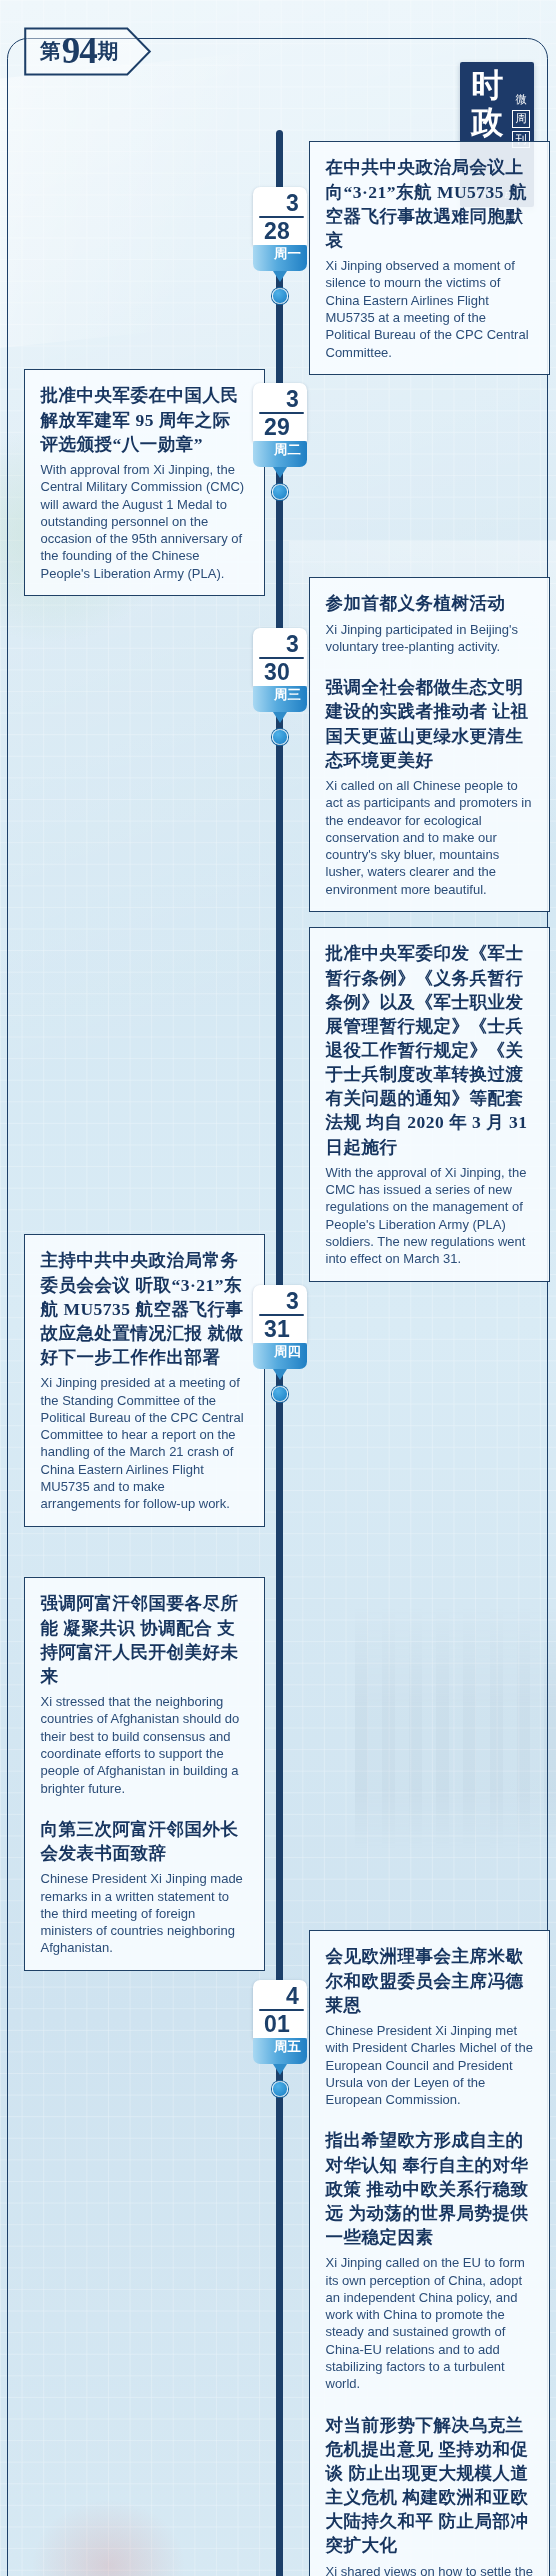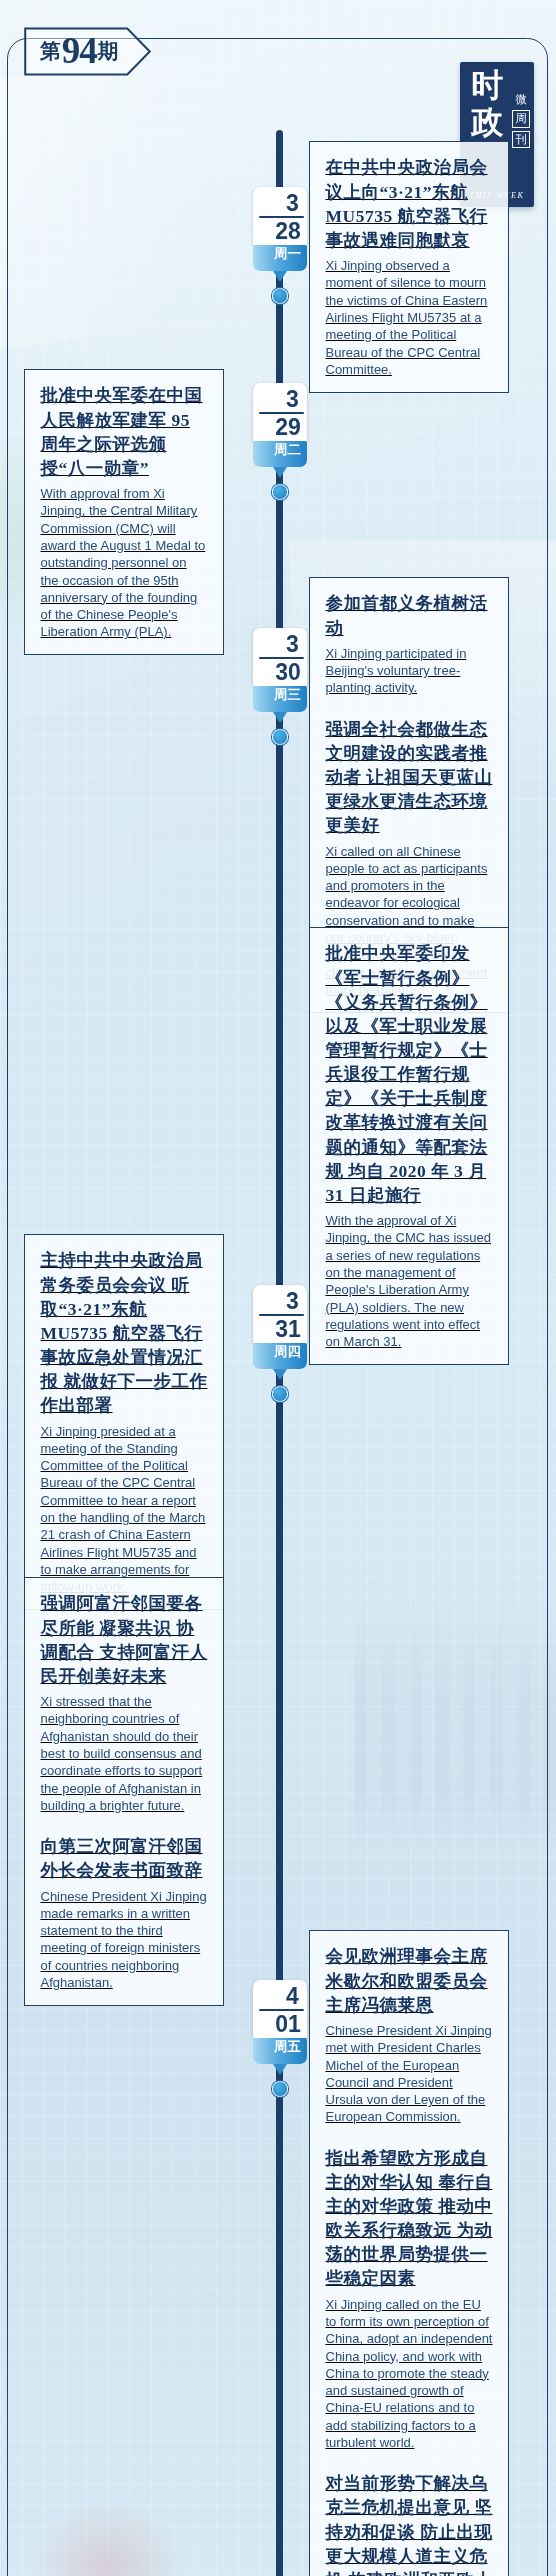--- a/index.html
+++ b/index.html
@@ -53,32 +53,32 @@
     font-family:"Liberation Serif","DejaVu Serif",serif;font-style:italic;font-size:8.2px;letter-spacing:1.5px;}
 
   
   .tline{position:absolute;left:276px;top:130px;width:7.2px;height:3074px;background:#1c3f69;border-radius:4.1px;z-index:2;}
 
   
   .marker{position:absolute;left:253px;width:54px;z-index:4;display:flex;flex-direction:column;align-items:center;}
   .dm-box{width:54px;background:#ffffff;border-radius:7.2px 7.2px 0 0;box-shadow:0 1px 3.1px rgba(20,50,90,.28);padding-top:4.1px;}
   .dm-month{font-size:23px;font-weight:700;color:#1c3f69;line-height:24px;text-align:right;padding-right:8.2px;}
   .dm-line{height:2.1px;background:#1c3f69;margin:1px 3.1px 1px 6.2px;border-radius:1px;}
-  .dm-day{font-size:23px;font-weight:700;color:#1c3f69;line-height:25px;text-align:right;padding-right:6.2px;padding-bottom:1px;}
+  .dm-day{font-size:23px;font-weight:700;color:#1c3f69;line-height:25px;text-align:center;padding-right:6.2px;padding-bottom:1px;}
   .dm-week{width:54px;height:26px;line-height:18.5px;border-radius:2.1px 2.1px 7.2px 7.2px;
     background:linear-gradient(90deg,#a8d8f2 0%,#55aade 45%,#1f7fc4 100%);
     color:#fff;font-size:13.4px;font-weight:700;text-align:right;padding-right:6.2px;box-sizing:border-box;}
   .dm-tri{width:0;height:0;border-left:7.7px solid transparent;border-right:7.7px solid transparent;border-top:11.3px solid #2f8cc9;}
   .dm-dot{width:13.4px;height:13.4px;border-radius:50%;margin-top:6.2px;
     background:radial-gradient(circle at 35% 30%,#4fb1e8,#1b7fc4);
     border:1.5px solid #e8f4fc;box-shadow:0 0 0 1px #15639e;}
 
   
-  .card{position:absolute;width:200px;box-sizing:border-box;z-index:3;
-    background:rgba(247,252,255,.9);border:1.5px solid #1f4166;padding:13.4px 15.5px;text-decoration:underline;}
+  .card{position:absolute;width:241px;box-sizing:border-box;z-index:3;
+    background:rgba(247,252,255,.9);border:1.5px solid #1f4166;padding:13.4px 15.5px;}
   .card .sec + .sec{margin-top:20px;}
   .card h2{margin:0;font-family:"Liberation Serif","DejaVu Serif",serif;font-weight:700;
     font-size:17.5px;line-height:1.38;color:#17355f;letter-spacing:0.5px;}
   .card p{margin:5.2px 0 0 0;font-size:13px;line-height:1.33;color:#2b4d78;font-weight:500;}
 </style>
 </head>
 <body>
 
 <div class="grid-overlay"></div>
 <div class="deco shard1"></div>

